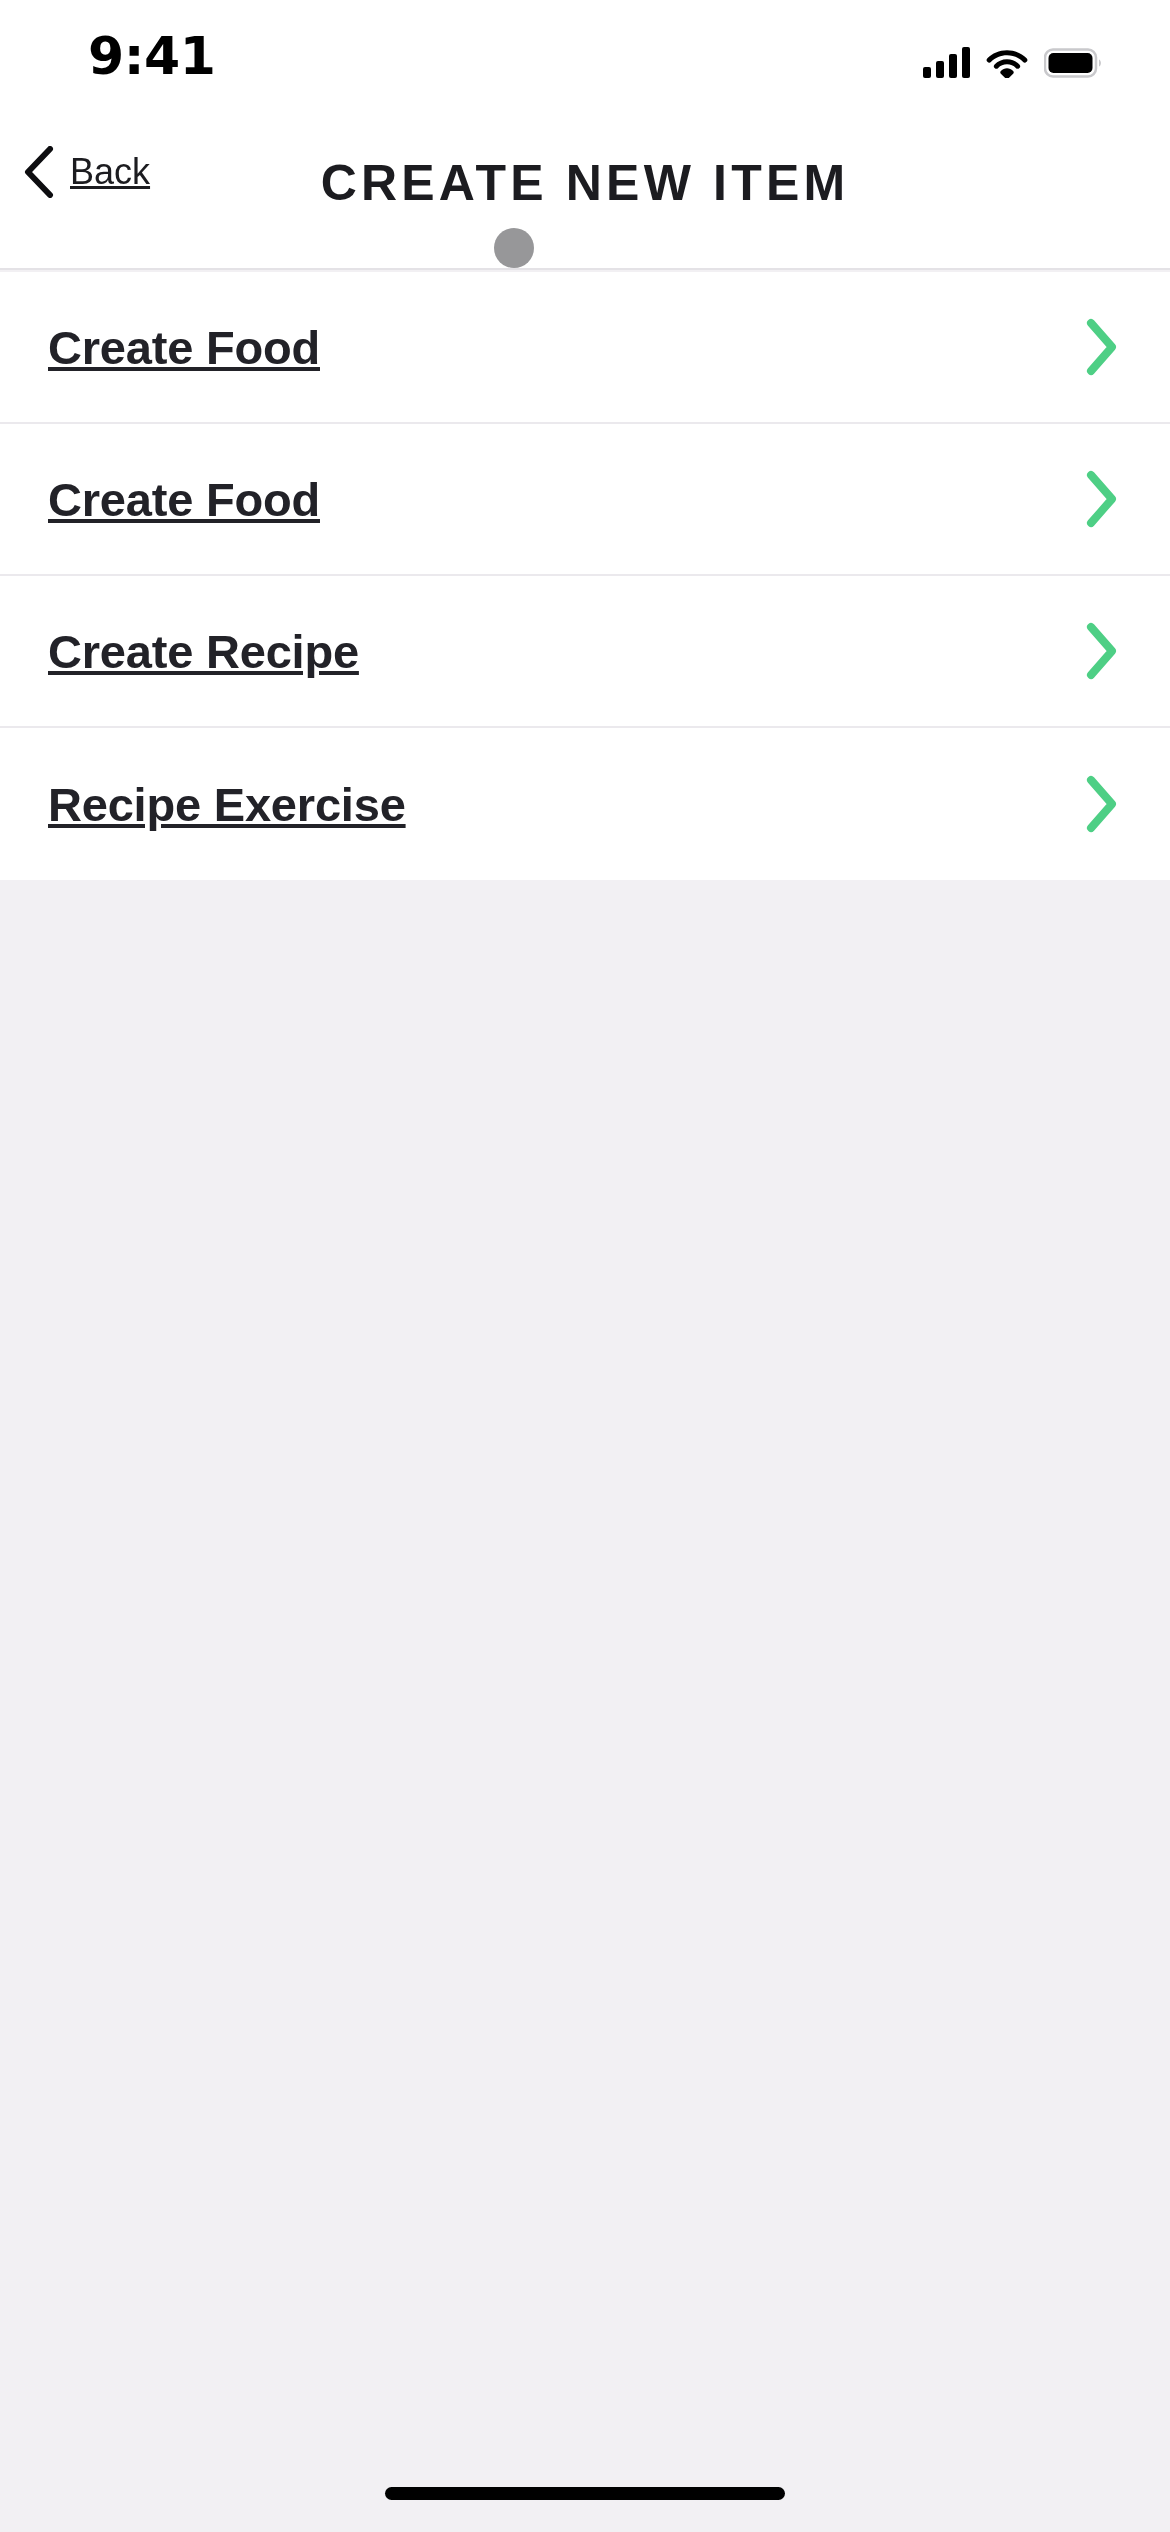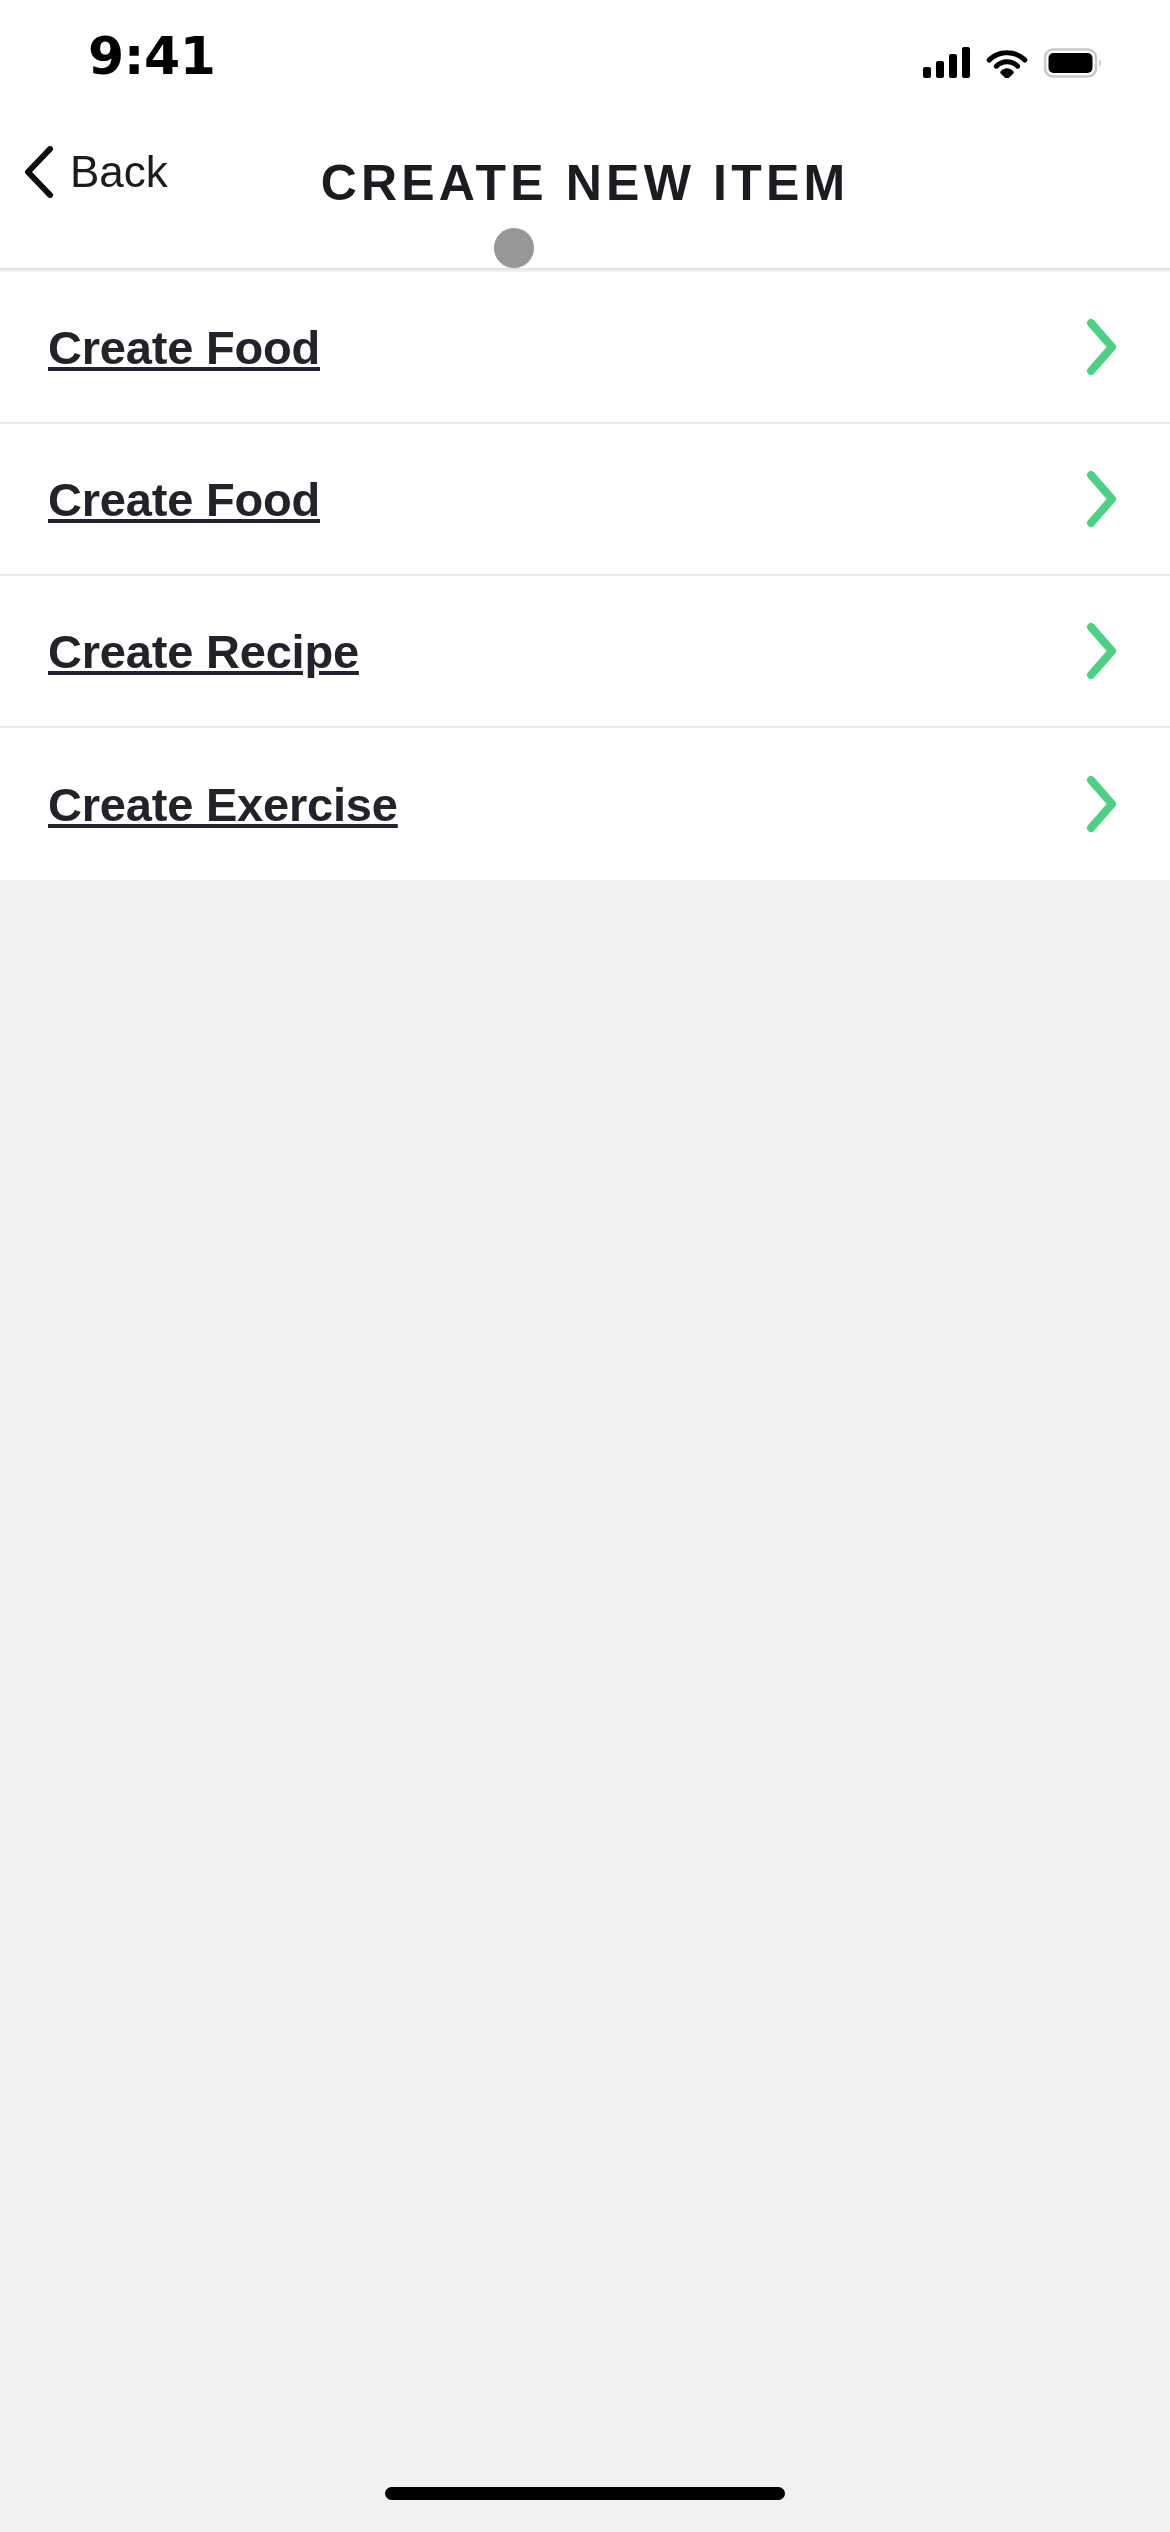--- a/index.html
+++ b/index.html
@@ -93,25 +93,26 @@
     top: 48px;
     display: flex;
     align-items: center;
     gap: 14px;
     cursor: pointer;
   }
 
   .back-chevron { width: 34px; height: 52px; display:block; }
 
   .back-label {
-    font-size: 44px;
+    font-size: 36px;
     color: #1c1c20;
     font-weight: 400;
     letter-spacing: 0px;
     line-height: 1;
+    text-decoration: underline;
   }
 
   .nav-title {
     position: absolute;
     left: 0;
     right: 0;
     top: 56px;
     text-align: center;
     font-size: 50px;
     font-weight: 700;
@@ -248,21 +249,21 @@
     <div class="list-row">
       <span class="row-label">Create Recipe</span>
       <span>
         <svg class="row-chevron" viewBox="0 0 46 62" xmlns="http://www.w3.org/2000/svg">
           <path d="M13 7 34 31 13 55" fill="none" stroke="#4ECF85" stroke-width="8" stroke-linecap="round" stroke-linejoin="round"></path>
         </svg>
       </span>
     </div>
 
     <div class="list-row">
-      <span class="row-label">Create Exercise</span>
+      <span class="row-label">Recipe Exercise</span>
       <span>
         <svg class="row-chevron" viewBox="0 0 46 62" xmlns="http://www.w3.org/2000/svg">
           <path d="M13 7 34 31 13 55" fill="none" stroke="#4ECF85" stroke-width="8" stroke-linecap="round" stroke-linejoin="round"></path>
         </svg>
       </span>
     </div>
 
   </div>
 
   <div class="cursor-dot"></div>

